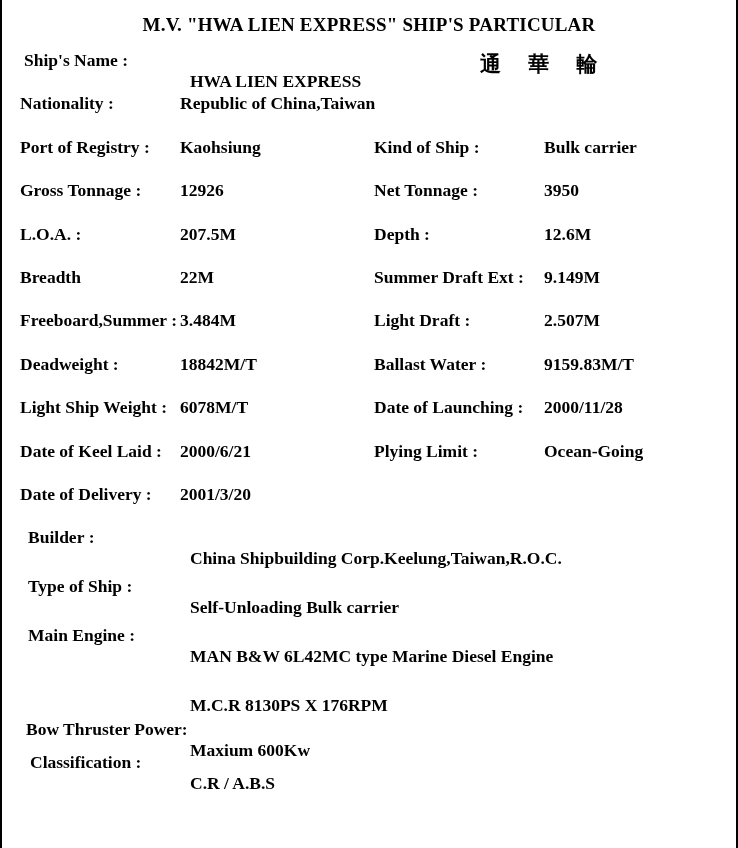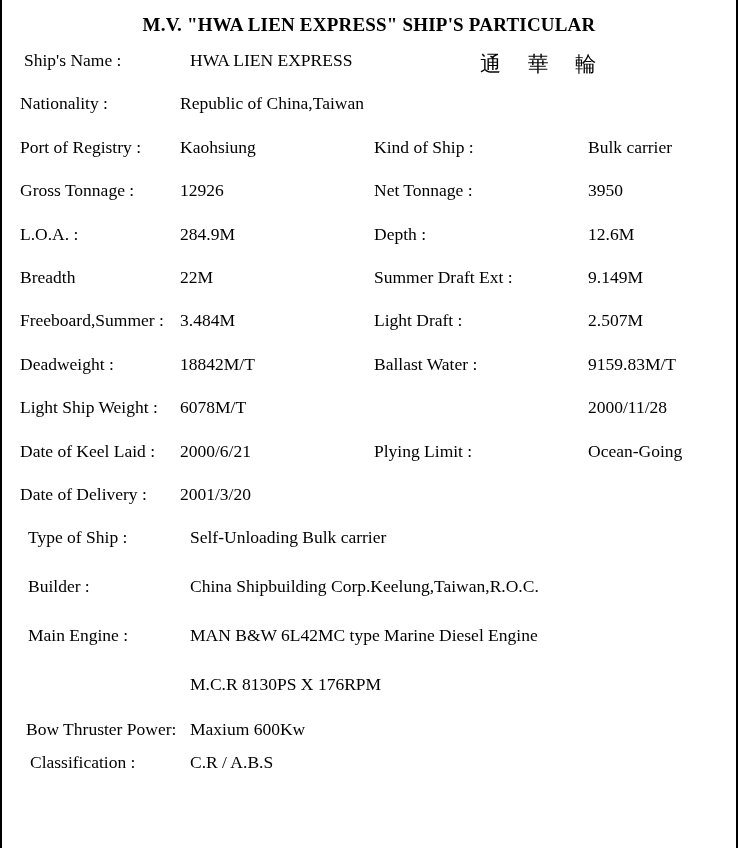--- a/index.html
+++ b/index.html
@@ -40,45 +40,46 @@
     font-family: "Liberation Serif", serif;
   }
   .rows {
     position: relative;
     margin-top: 12px;
   }
   .row {
     position: relative;
     height: 43.4px;
     font-size: 17.5px;
+    font-weight: bold;
   }
   .cell {
     position: absolute;
     white-space: nowrap;
     font-size: 17.5px;
     line-height: 20px;
   }
   
   .lbl-l   { left: 8px; }
   .val-l   { left: 168px; }
   .lbl-r   { left: 362px; }
-  .val-r   { left: 532px; margin-left: 44px; }
+  .val-r   { left: 532px; }
 
   
   .indent-1 { left: 12px; }
   .indent-2 { left: 16px; }
 
   .cjk {
     position: absolute;
     left: 468px;
     font-size: 21px;
     letter-spacing: 10px;
     font-family: "DejaVu Sans", sans-serif;
   }
-  .val-wide { left: 178px; }
+  .val-wide { left: 178px; margin-top: 21px; }
 </style>
 </head>
 <body>
 
 <div class="page">
   <div class="inner">
 
     <div class="doc-title">M.V. "HWA LIEN EXPRESS" SHIP'S PARTICULAR</div>
 
     <div class="rows">
@@ -104,21 +105,21 @@
       <div class="row">
         <span class="cell lbl-l">Gross Tonnage&nbsp;:</span>
         <span class="cell val-l">12926</span>
         <span class="cell lbl-r">Net Tonnage&nbsp;:</span>
         <span class="cell val-r">3950</span>
       </div>
 
 
       <div class="row">
         <span class="cell lbl-l">L.O.A.&nbsp;:</span>
-        <span class="cell val-l">284.9M</span>
+        <span class="cell val-l">207.5M</span>
         <span class="cell lbl-r">Depth&nbsp;:</span>
         <span class="cell val-r">12.6M</span>
       </div>
 
       <div class="row">
         <span class="cell lbl-l">Breadth</span>
         <span class="cell val-l">22M</span>
         <span class="cell lbl-r">Summer Draft Ext&nbsp;:</span>
         <span class="cell val-r">9.149M</span>
       </div>
@@ -134,43 +135,44 @@
       <div class="row">
         <span class="cell lbl-l">Deadweight&nbsp;:</span>
         <span class="cell val-l">18842M/T</span>
         <span class="cell lbl-r">Ballast Water&nbsp;:</span>
         <span class="cell val-r">9159.83M/T</span>
       </div>
 
       <div class="row">
         <span class="cell lbl-l">Light Ship Weight&nbsp;:</span>
         <span class="cell val-l">6078M/T</span>
+        <span class="cell lbl-r">Date of Launching&nbsp;:</span>
         <span class="cell val-r">2000/11/28</span>
       </div>
 
       <div class="row">
         <span class="cell lbl-l">Date of Keel Laid&nbsp;:</span>
         <span class="cell val-l">2000/6/21</span>
         <span class="cell lbl-r">Plying Limit&nbsp;:</span>
         <span class="cell val-r">Ocean-Going</span>
       </div>
 
       <div class="row">
         <span class="cell lbl-l">Date of Delivery&nbsp;:</span>
         <span class="cell val-l">2001/3/20</span>
       </div>
 
       <div class="row" style="height:49px">
-        <span class="cell lbl-l indent-2">Type of Ship&nbsp;:</span>
-        <span class="cell val-wide">Self-Unloading Bulk carrier</span>
+        <span class="cell lbl-l indent-2">Builder&nbsp;:</span>
+        <span class="cell val-wide">China Shipbuilding Corp.Keelung,Taiwan,R.O.C.</span>
       </div>
 
       <div class="row" style="height:49px">
-        <span class="cell lbl-l indent-2">Builder&nbsp;:</span>
-        <span class="cell val-wide">China Shipbuilding Corp.Keelung,Taiwan,R.O.C.</span>
+        <span class="cell lbl-l indent-2">Type of Ship&nbsp;:</span>
+        <span class="cell val-wide">Self-Unloading Bulk carrier</span>
       </div>
 
       <div class="row" style="height:49px">
         <span class="cell lbl-l indent-2">Main Engine&nbsp;:</span>
         <span class="cell val-wide">MAN B&amp;W 6L42MC type Marine Diesel Engine</span>
       </div>
 
       <div class="row" style="height:45px">
         <span class="cell val-wide">M.C.R 8130PS X 176RPM</span>
       </div>

